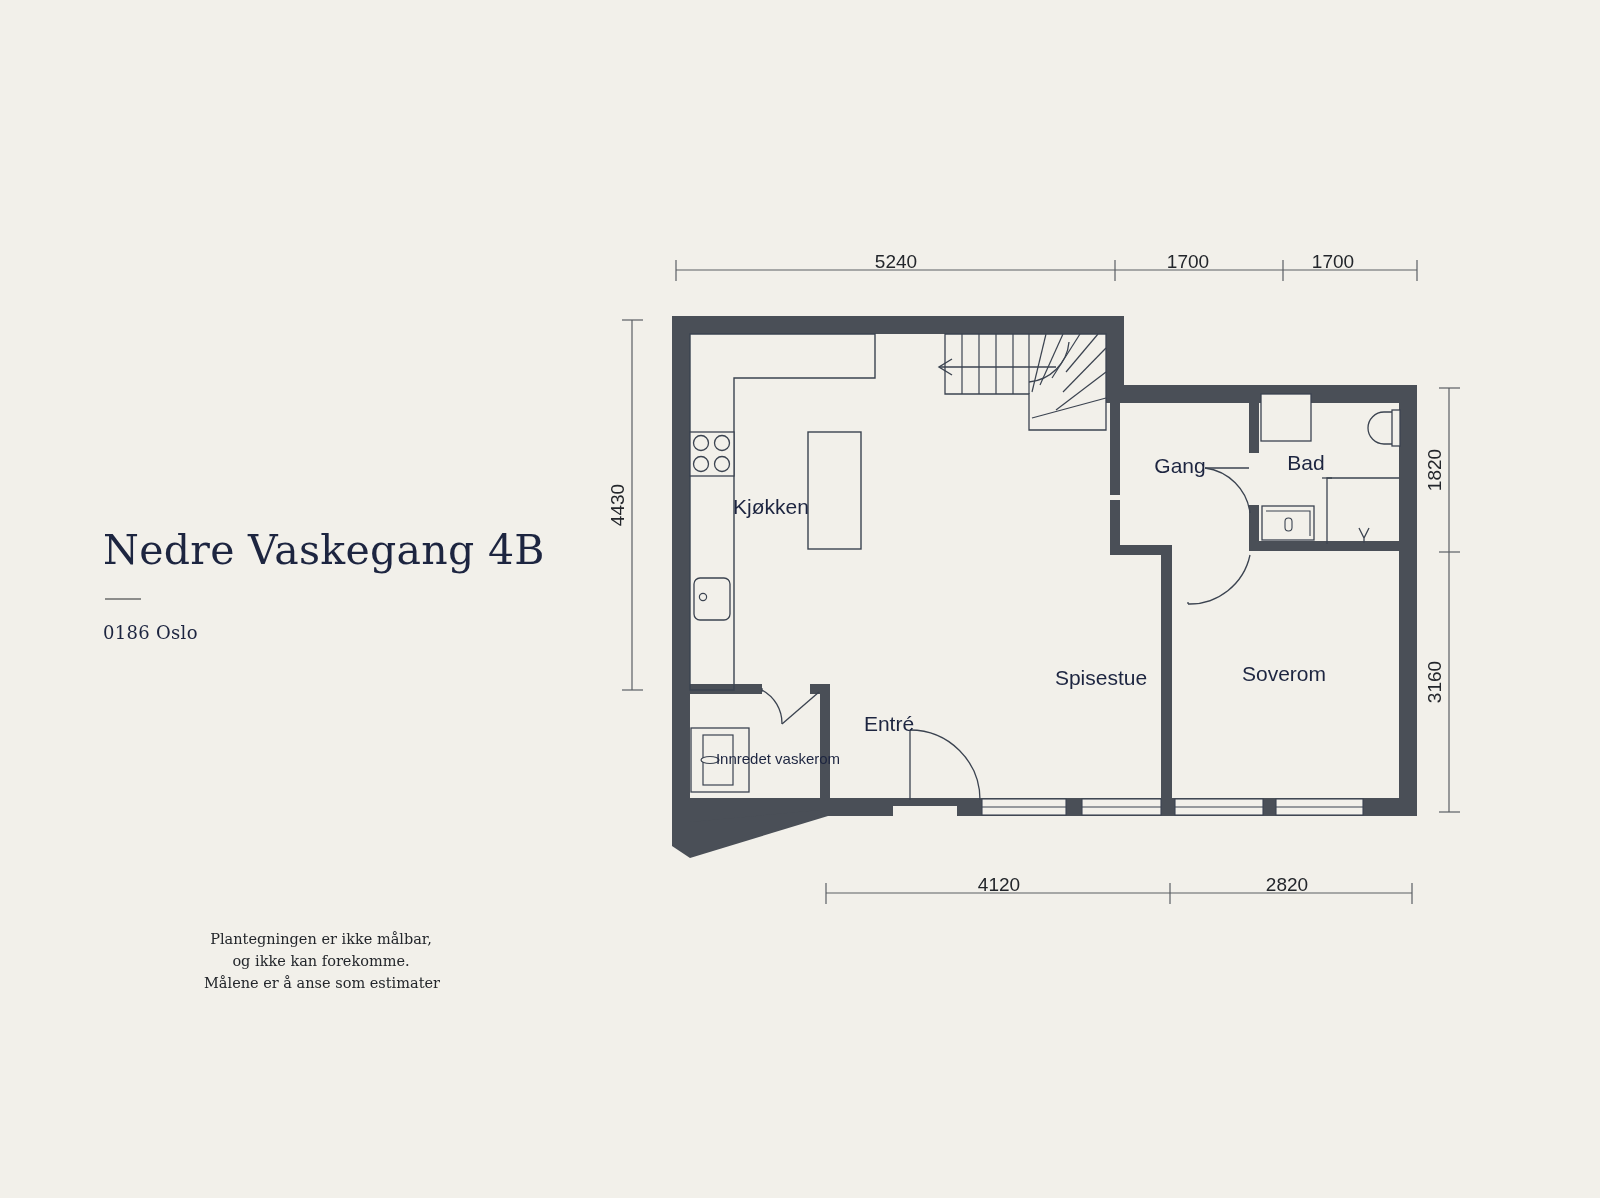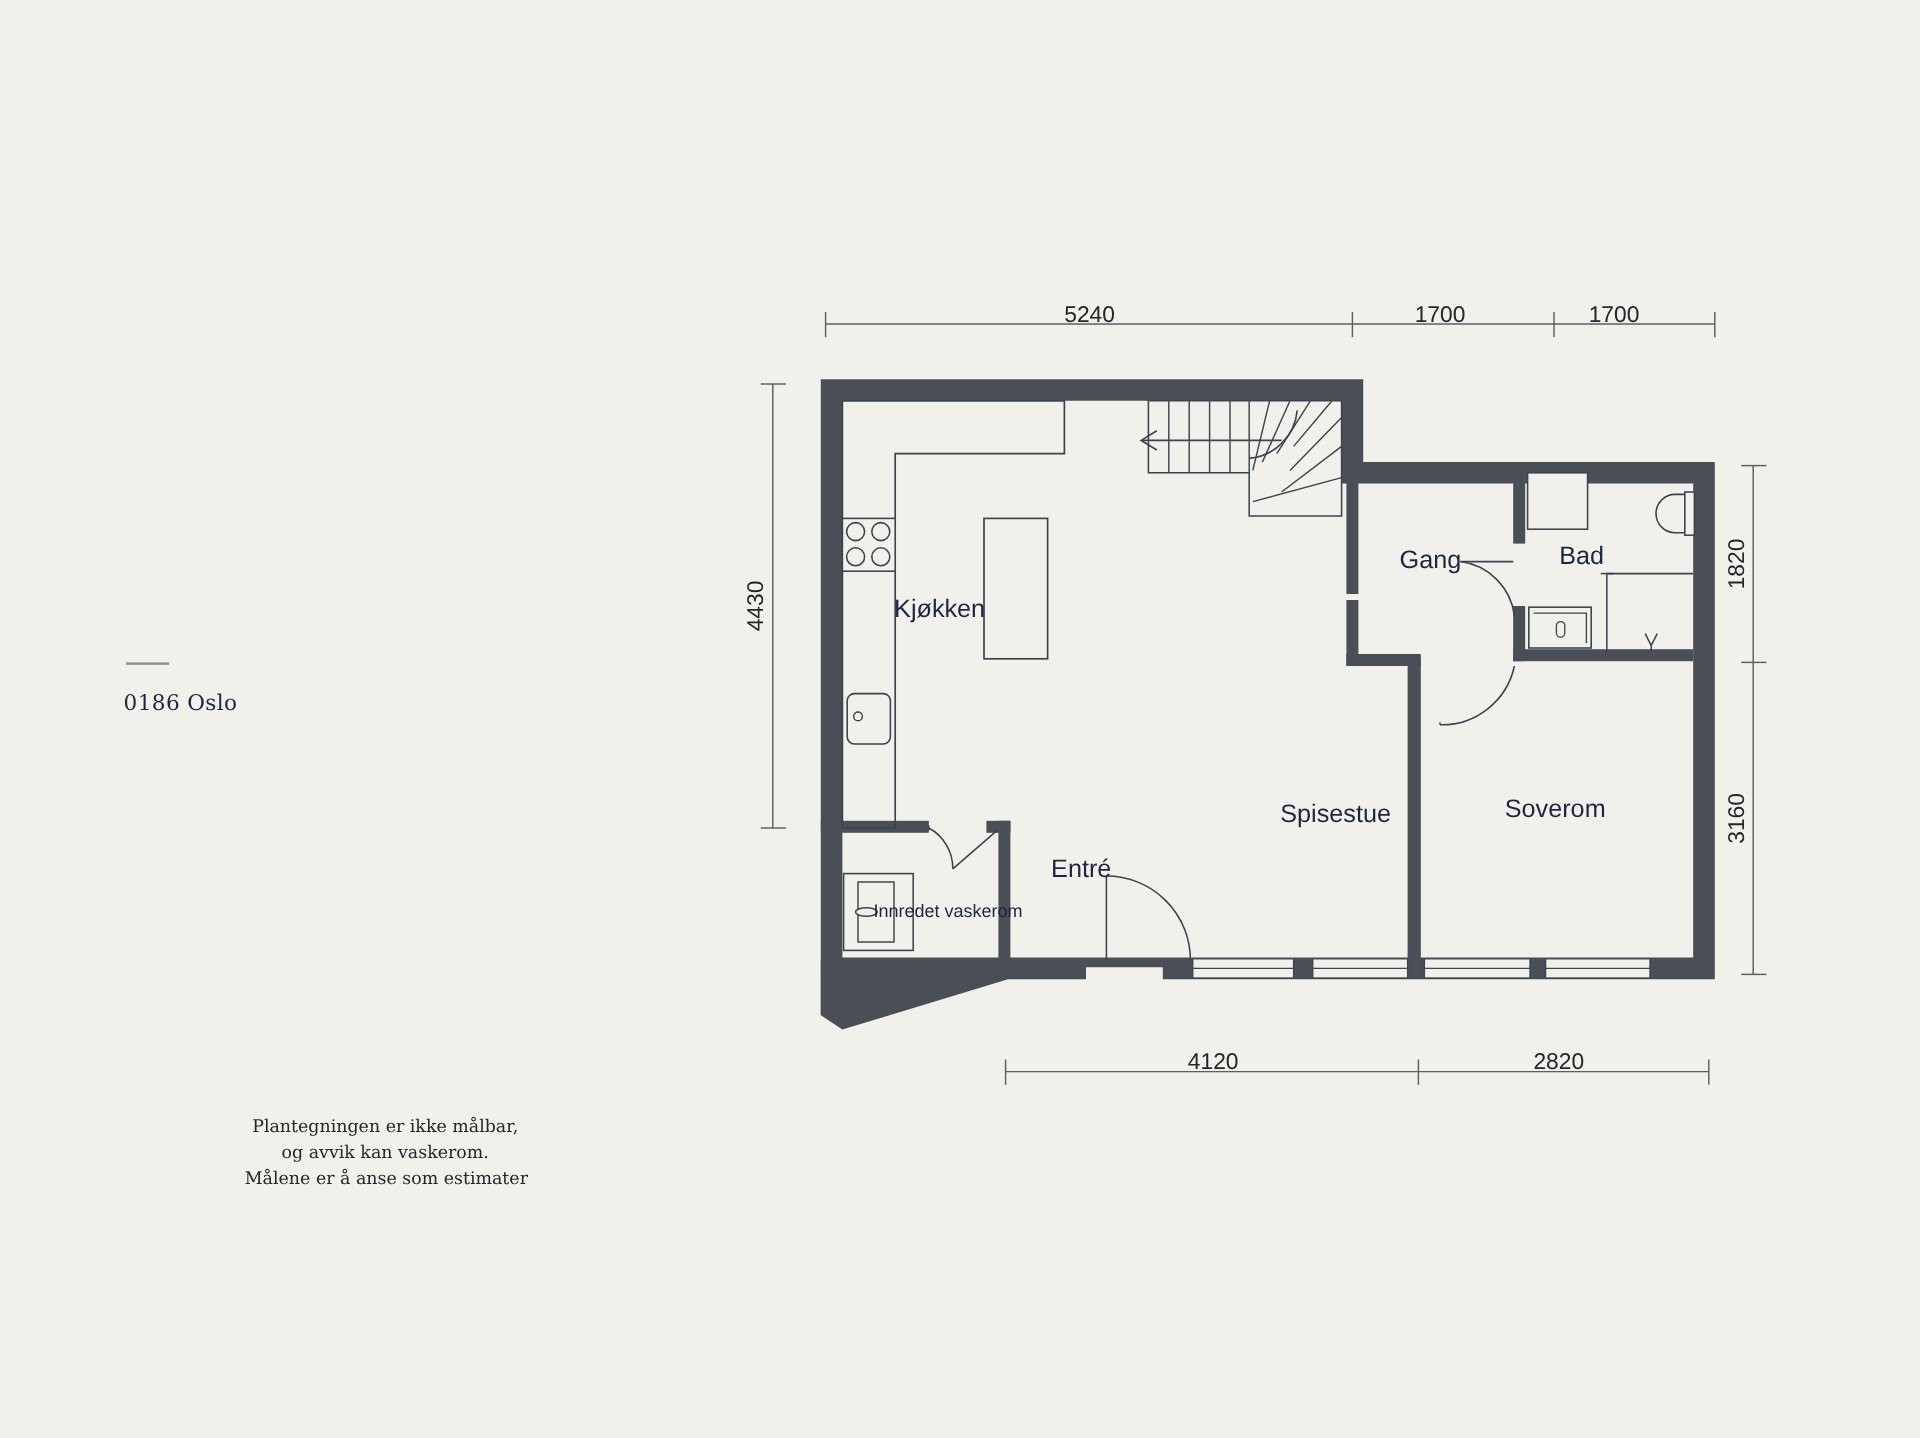--- a/index.html
+++ b/index.html
@@ -63,21 +63,20 @@
   }
   #disclaimer div { white-space: nowrap; margin-left: 16px; }
 
   
   #plan {
     position: absolute;
     left: 0;
     top: 0;
     width: 1532px;
     height: 1198px;
-    margin-left: 12px;
   }
   svg { display: block; }
   .dim-text {
     font-family: "Liberation Sans", sans-serif;
     font-size: 19px;
     fill: #23262b;
   }
   .room-text {
     font-family: "Liberation Sans", sans-serif;
     font-size: 21px;
@@ -88,27 +87,28 @@
     font-size: 15px;
     fill: #1d2540;
   }
 </style>
 </head>
 <body>
 
 <div id="page">
 
   <div id="title-block">
+    <h1 id="address-title">Nedre Vaskegang 4B</h1>
     <div id="title-rule"></div>
     <p id="postal-city">0186 Oslo</p>
   </div>
 
   <div id="disclaimer">
     <div>Plantegningen er ikke målbar,</div>
-    <div>og avvik kan vaskerom.</div>
+    <div>og ikke kan forekomme.</div>
     <div>Målene er å anse som estimater</div>
   </div>
 
   <div id="plan">
   <svg width="1600" height="1198" viewBox="0 0 1600 1198" xmlns="http://www.w3.org/2000/svg">
 
     <g>
       <line x1="676" y1="270" x2="1417" y2="270" stroke="#5a5e63" stroke-width="1.2"></line>
       <line x1="676" y1="260" x2="676" y2="281" stroke="#5a5e63" stroke-width="1.2"></line>
       <line x1="1115" y1="260" x2="1115" y2="281" stroke="#5a5e63" stroke-width="1.2"></line>

